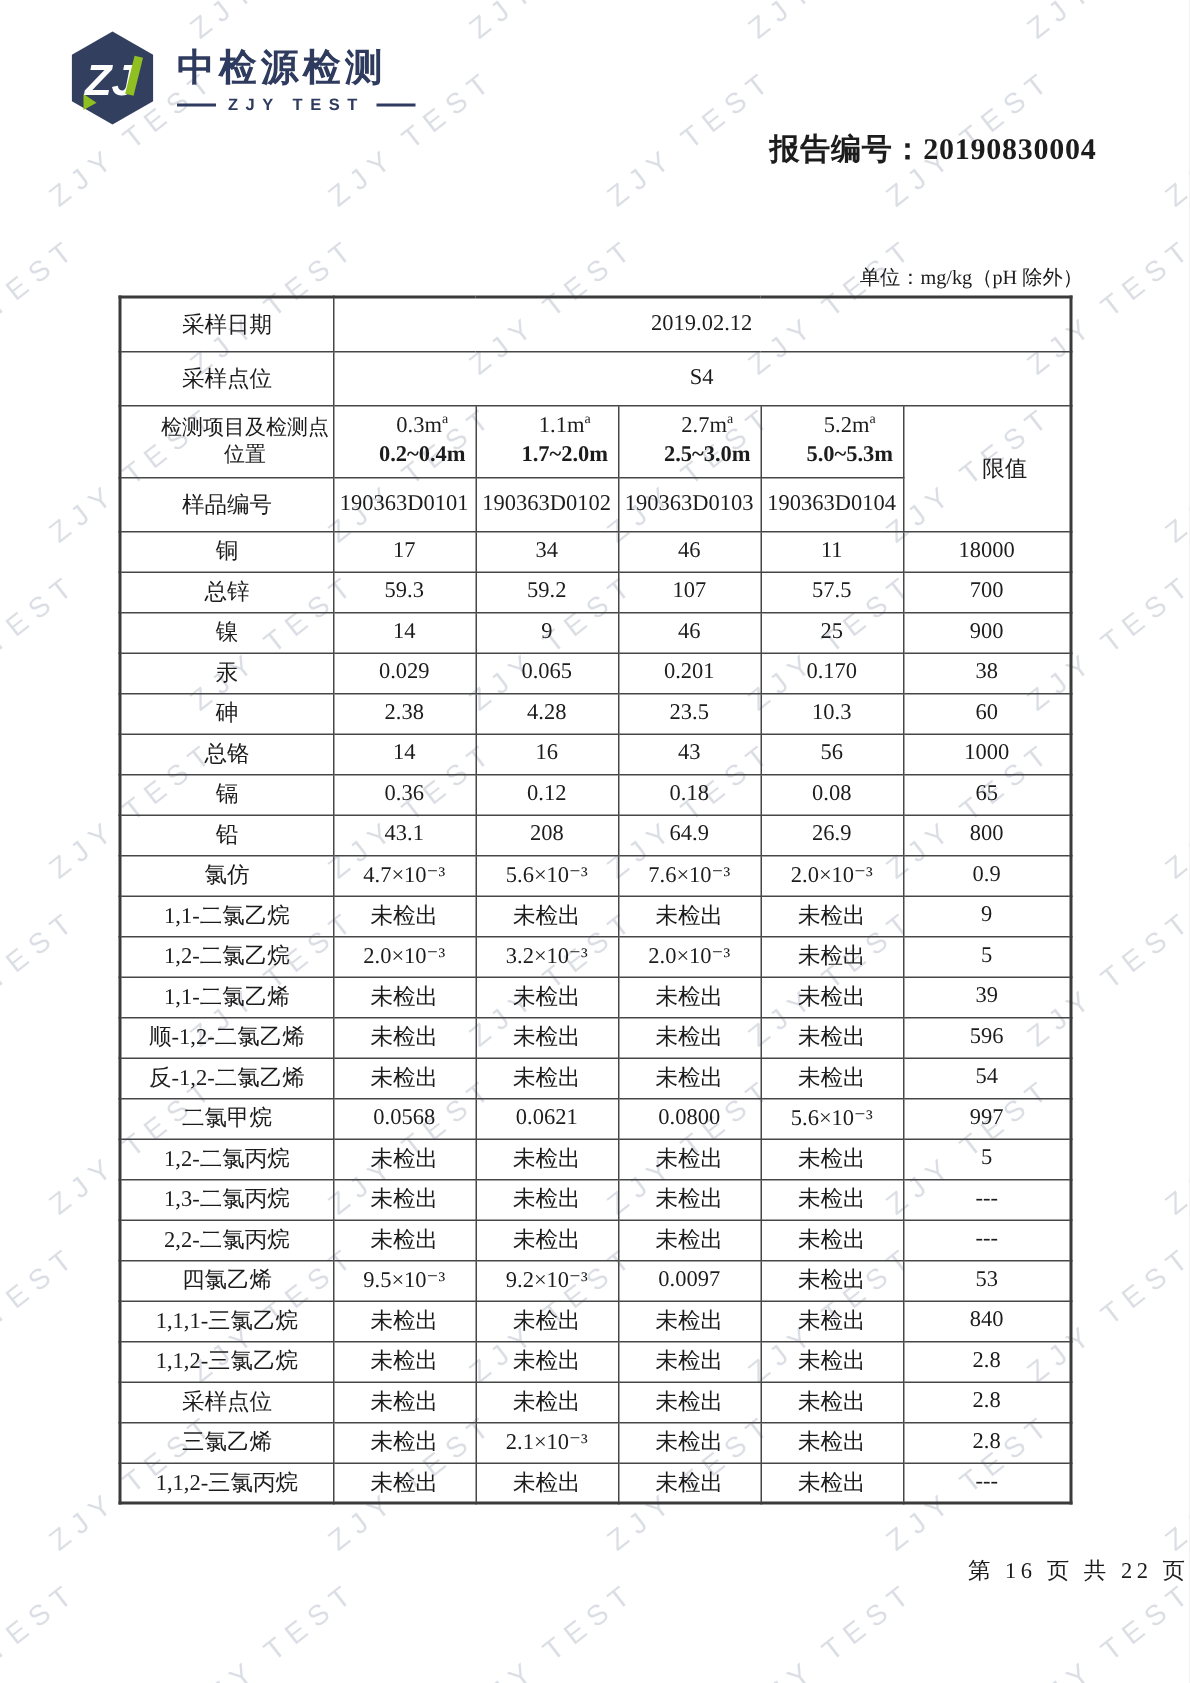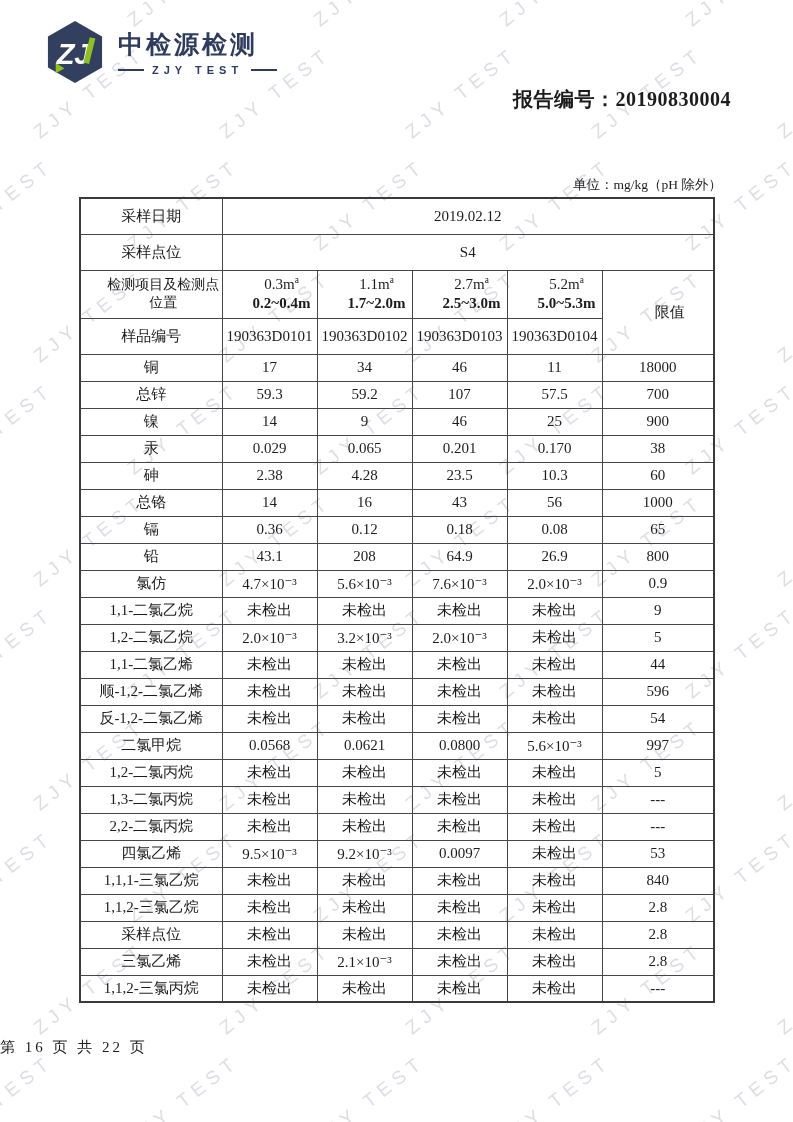--- a/index.html
+++ b/index.html
@@ -63,21 +63,21 @@
   }
   tr.hdr-row td { height: 36px; }
   tr.hdr-row-tall td { height: 48px; padding-left: 26px; }
   tbody.data-rows td { height: 27px; }
   .depth-line { line-height: 1.25; }
   .range-line { line-height: 1.25; font-weight: bold; }
   sup.mark { font-size: .62em; vertical-align: super; }
   
   .page-footer {
     position: absolute; top: 1038px; left: 0; width: 100%;
-    text-align: left; font-size: 15px; letter-spacing: 3px;
+    text-align: right; font-size: 15px; letter-spacing: 3px; padding-left: 31px;
   }
 </style>
 </head>
 <body>
 
 <div class="page">
 
   <div class="wm-layer">
       <span class="wm" style="left: -70px; top: -30px; color: rgb(198, 203, 212);">ZJY TEST</span>
       <span class="wm" style="left: 116px; top: -30px; color: rgb(198, 203, 212);">ZJY TEST</span>
@@ -294,21 +294,21 @@
     <td>2.0×10⁻³</td>
     <td>未检出</td>
     <td>5</td>
   </tr>
             <tr>
     <td>1,1-二氯乙烯</td>
     <td>未检出</td>
     <td>未检出</td>
     <td>未检出</td>
     <td>未检出</td>
-    <td>44</td>
+    <td>39</td>
   </tr>
             <tr>
     <td>顺-1,2-二氯乙烯</td>
     <td>未检出</td>
     <td>未检出</td>
     <td>未检出</td>
     <td>未检出</td>
     <td>596</td>
   </tr>
             <tr>

